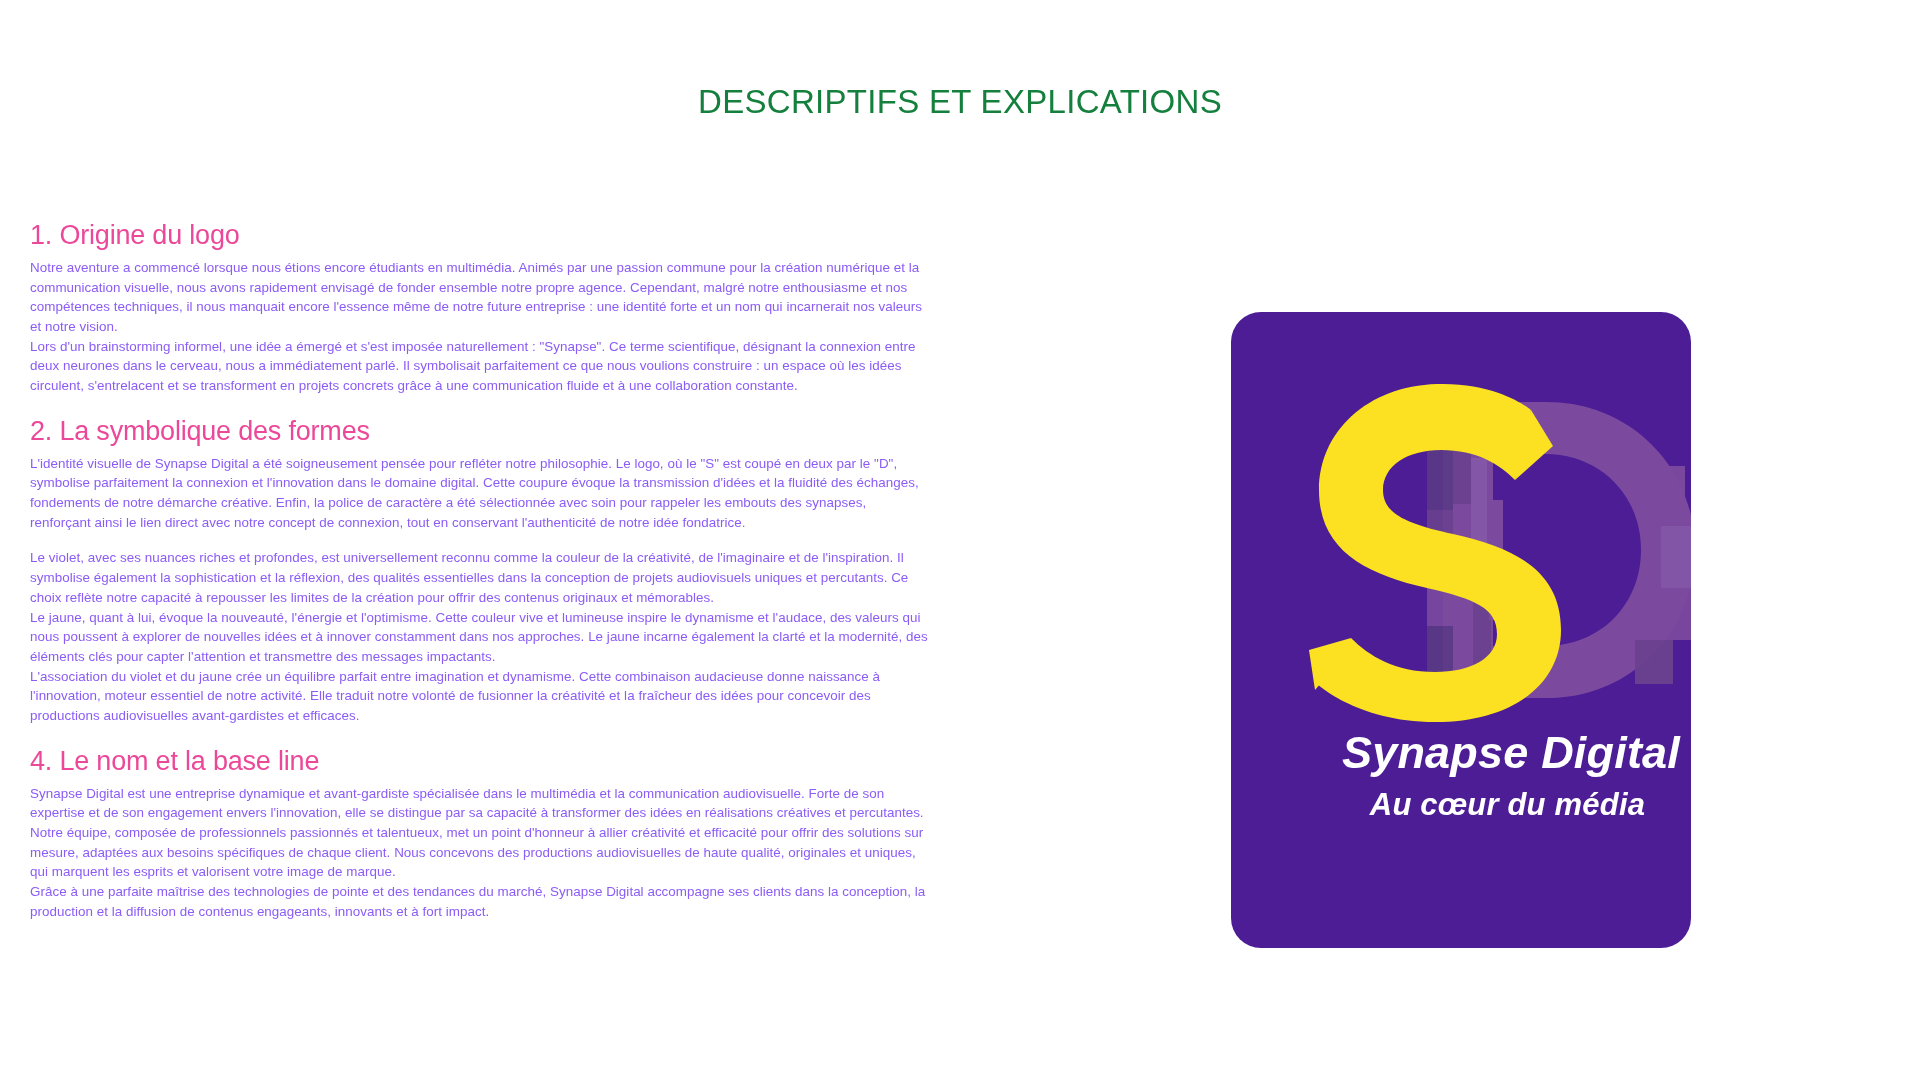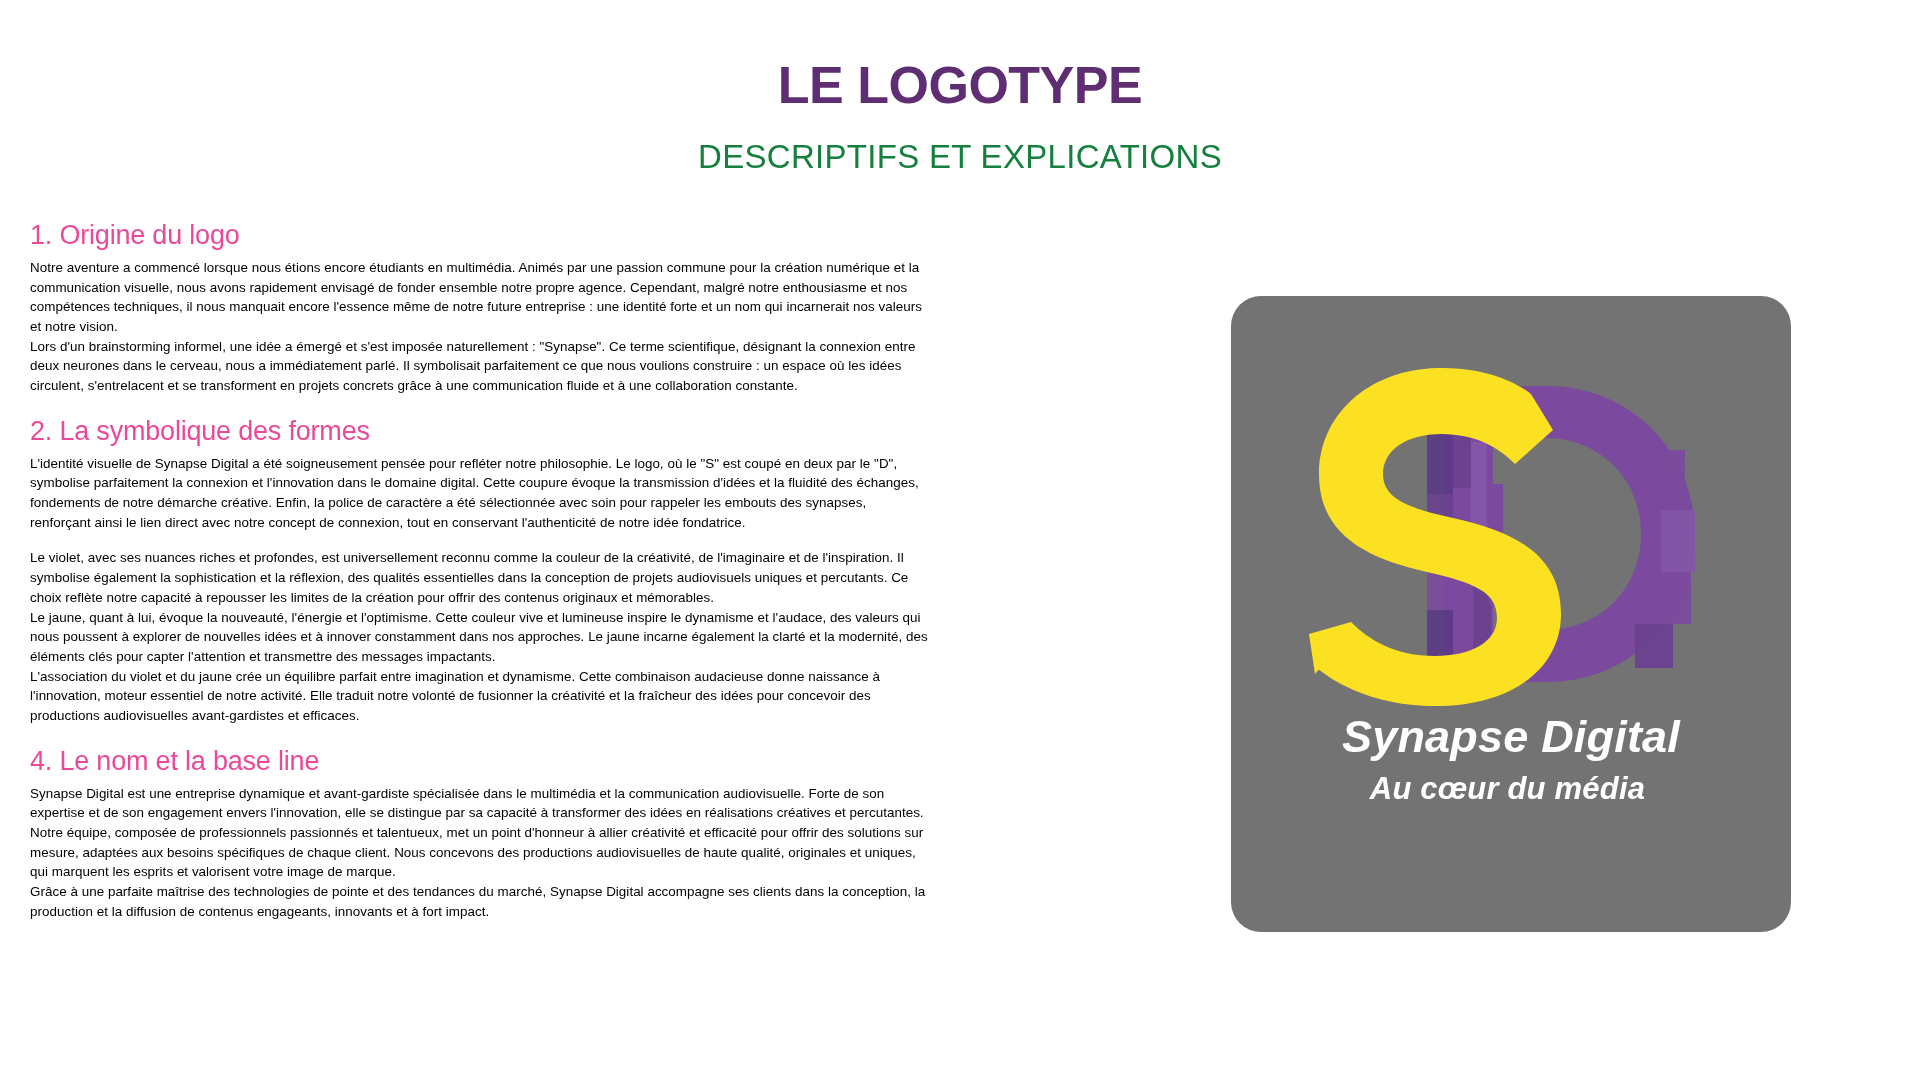--- a/index.html
+++ b/index.html
@@ -65,35 +65,35 @@
     margin: 0 0 6px 0;
     line-height: 1.18;
   }
   .section-2 .section-title,
   .section-3 .section-title,
   .section-4 .section-title { margin-top: 20px; }
 
   .para {
     font-size: 13.4px;
     line-height: 1.47;
-    color: #000000;
+    color: #8b5cf6;
     margin: 0;
     text-align: left;
     letter-spacing: 0.04px;
   }
   .para + .para { margin-top: 0px; }
 
   
   .logo-card {
     position: absolute;
     left: 1231px;
-    top: 296px;
-    width: 560px;
+    top: 312px;
+    width: 460px;
     height: 636px;
-    background: #737373;
+    background: #4c1d95;
     border-radius: 30px;
     overflow: hidden;
   }
   .logo-mark {
     position: absolute;
     left: 0;
     top: 38px;
     width: 560px;
     height: 400px;
   }
@@ -123,21 +123,20 @@
     line-height: 1;
     margin: 14px 7px 0 0;
   }
 </style>
 </head>
 <body>
 
 <div class="page">
 
   <div class="header">
-    <h1 class="doc-title">LE LOGOTYPE</h1>
     <div class="doc-subtitle">DESCRIPTIFS ET EXPLICATIONS</div>
   </div>
 
   <div class="content">
 
     <div class="section section-1">
       <h2 class="section-title">1. Origine du logo</h2>
       <p class="para">Notre aventure a commencé lorsque nous étions encore étudiants en multimédia. Animés par une passion commune pour la création numérique et la communication visuelle, nous avons rapidement envisagé de fonder ensemble notre propre agence. Cependant, malgré notre enthousiasme et nos compétences techniques, il nous manquait encore l'essence même de notre future entreprise : une identité forte et un nom qui incarnerait nos valeurs et notre vision.</p>
       <p class="para">Lors d'un brainstorming informel, une idée a émergé et s'est imposée naturellement : "Synapse". Ce terme scientifique, désignant la connexion entre deux neurones dans le cerveau, nous a immédiatement parlé. Il symbolisait parfaitement ce que nous voulions construire : un espace où les idées circulent, s'entrelacent et se transforment en projets concrets grâce à une communication fluide et à une collaboration constante.</p>
     </div>

